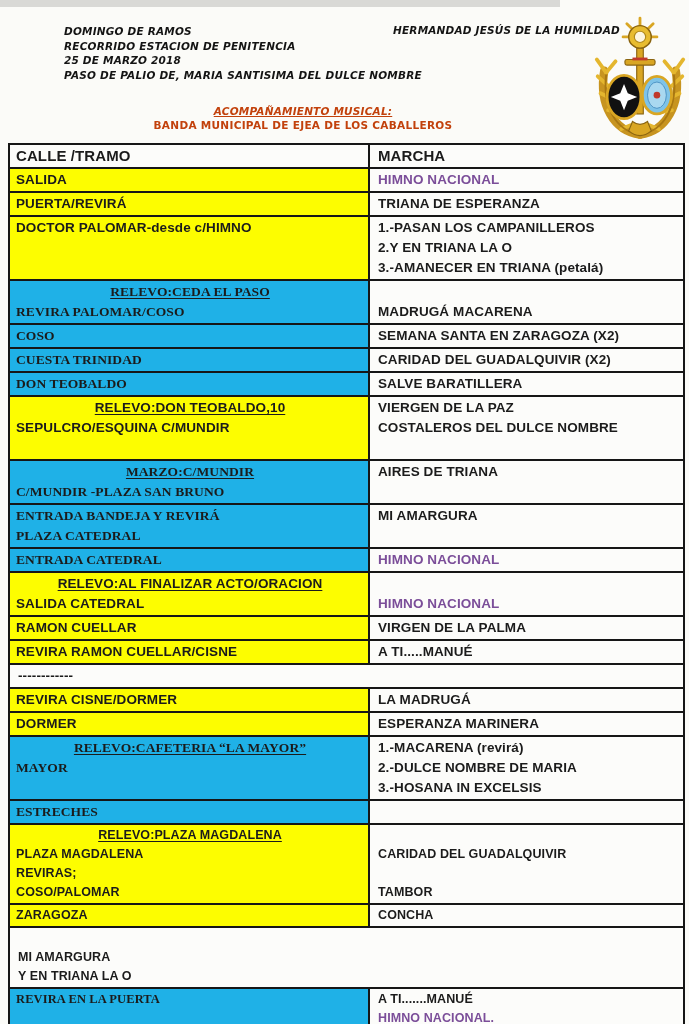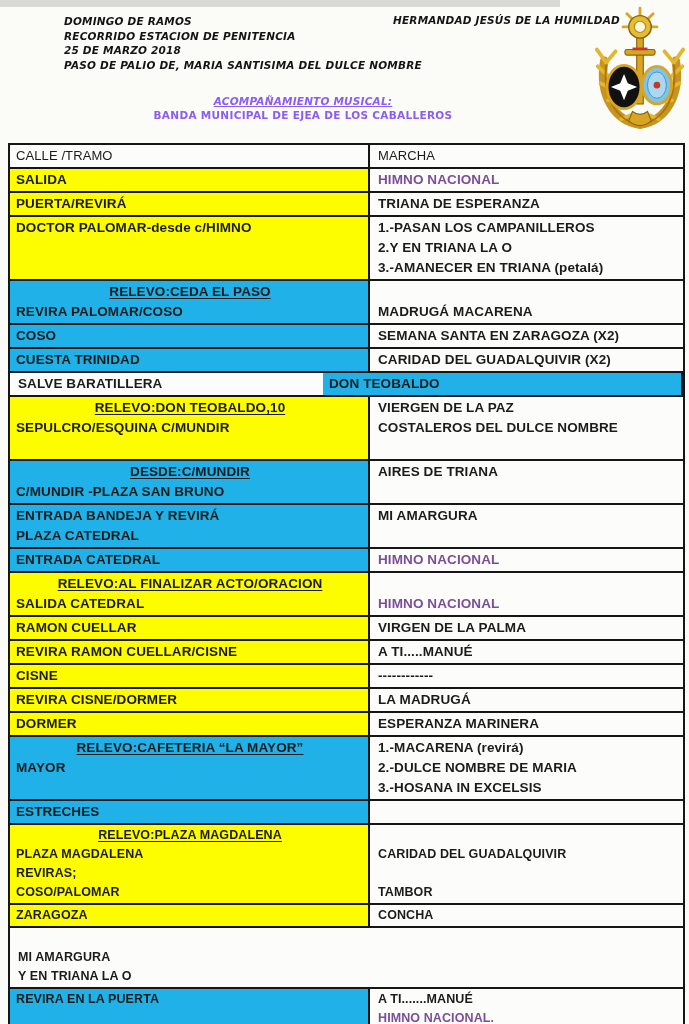--- a/index.html
+++ b/index.html
@@ -6,51 +6,51 @@
     --yellow:#FDFD00; --cyan:#1FB1E7; --purple:#7B4E99;
     --ink:#1b1b1b; --line:#161616; --paper:#fbfbf8;
   }
   *{margin:0;padding:0;box-sizing:border-box;}
   html,body{width:689px;}
   body{font-family:"Liberation Sans",sans-serif;background:#fff;}
   .page{position:relative;width:689px;height:1024px;background:var(--paper);overflow:hidden;}
   .top-edge{position:absolute;top:0;left:0;width:560px;height:7px;background:#d9d9d6;}
 
   
-  .doc-header{position:absolute;top:4px;left:0;width:689px;height:140px;}
+  .doc-header{position:absolute;top:14px;left:0;width:689px;height:140px;}
   .hdr-left{position:absolute;left:64px;top:10px;font-family:"DejaVu Sans",sans-serif;
             font-size:10.5px;font-weight:bold;font-style:italic;color:#141414;
             line-height:14.5px;letter-spacing:.2px;white-space:nowrap;}
   .hdr-title{position:absolute;left:393px;top:10px;font-family:"DejaVu Sans",sans-serif;
              font-size:10.5px;font-weight:bold;font-style:italic;color:#141414;
              letter-spacing:.2px;white-space:nowrap;}
   .music{position:absolute;left:0;top:91px;width:606px;text-align:center;
-         font-family:"DejaVu Sans",sans-serif;color:#8b5cf6;}
+         font-family:"DejaVu Sans",sans-serif;color:#c2410c;}
   .music .lbl{font-size:10.5px;font-weight:bold;font-style:italic;
               text-decoration:underline;letter-spacing:.2px;}
   .music .band{font-size:10.5px;font-weight:600;letter-spacing:.3px;margin-top:2px;}
   .emblem{position:absolute;right:2px;top:2px;width:94px;height:132px;}
 
   
   .route-table{position:absolute;left:8px;top:143px;width:677px;border:2px solid var(--line);
                background:#fcfcfa;}
   .grp{display:flex;border-bottom:2px solid var(--line);}
   .grp:last-child{border-bottom:none;}
   .cell{padding:1px 4px;}
   .cell.left{flex:0 0 360px;width:360px;border-right:2px solid var(--line);padding-left:6px;}
   .cell.right{flex:1;padding-left:8px;background:#fcfcfa;}
   .cell.left.yellow{background:var(--yellow);}
-  .cell.left.cyan{background:var(--cyan);}
+  .cell.left.cyan{background:var(--cyan);font-family:Liberation Serif, serif;}
   .line{font-size:13.5px;font-weight:700;color:var(--ink);line-height:20px;
         white-space:nowrap;letter-spacing:.1px;}
   .grp.small .line{font-size:12.5px;line-height:19px;}
   .line.center{text-align:center;text-decoration:underline;text-underline-offset:2px;}
   .line.purple{color:var(--purple);}
   .header-row .cell{background:#fcfcfa;}
-  .header-row .line{font-size:13px;line-height:20px;font-weight:400;}
+  .header-row .line{font-size:15px;line-height:20px;font-weight:700;}
 </style>
 </head>
 <body>
 
 <div class="page">
   <div class="top-edge"></div>
 
   <div class="doc-header">
     <div class="hdr-left">
       <div>DOMINGO DE RAMOS</div>
@@ -171,42 +171,42 @@
         </div>
         <div class="grp">
           <div class="cell left cyan">
             <div class="line">CUESTA TRINIDAD</div>
           </div>
           <div class="cell right">
             <div class="line">CARIDAD DEL GUADALQUIVIR (X2)</div>
           </div>
         </div>
         <div class="grp">
+          <div class="cell left cyan">
+            <div class="line">DON TEOBALDO</div>
+          </div>
           <div class="cell right">
             <div class="line">SALVE BARATILLERA</div>
-          </div>
-          <div class="cell left cyan">
-            <div class="line">DON TEOBALDO</div>
           </div>
         </div>
         <div class="grp">
           <div class="cell left yellow">
             <div class="line center">RELEVO:DON TEOBALDO,10</div>
             <div class="line">SEPULCRO/ESQUINA C/MUNDIR</div>
             <div class="line">&nbsp;</div>
           </div>
           <div class="cell right">
             <div class="line">VIERGEN DE LA PAZ</div>
             <div class="line">COSTALEROS DEL DULCE NOMBRE</div>
             <div class="line">&nbsp;</div>
           </div>
         </div>
         <div class="grp">
           <div class="cell left cyan">
-            <div class="line center">DESDE:C/MUNDIR</div>
+            <div class="line center">MARZO:C/MUNDIR</div>
             <div class="line">C/MUNDIR -PLAZA SAN BRUNO</div>
           </div>
           <div class="cell right">
             <div class="line">AIRES DE TRIANA</div>
             <div class="line">&nbsp;</div>
           </div>
         </div>
         <div class="grp">
           <div class="cell left cyan">
             <div class="line">ENTRADA BANDEJA Y REVIRÁ</div>
@@ -245,23 +245,20 @@
         </div>
         <div class="grp">
           <div class="cell left yellow">
             <div class="line">REVIRA RAMON CUELLAR/CISNE</div>
           </div>
           <div class="cell right">
             <div class="line">A TI.....MANUÉ</div>
           </div>
         </div>
         <div class="grp">
-          <div class="cell left yellow">
-            <div class="line">CISNE</div>
-          </div>
           <div class="cell right">
             <div class="line">------------</div>
           </div>
         </div>
         <div class="grp">
           <div class="cell left yellow">
             <div class="line">REVIRA CISNE/DORMER</div>
           </div>
           <div class="cell right">
             <div class="line">LA MADRUGÁ</div>

